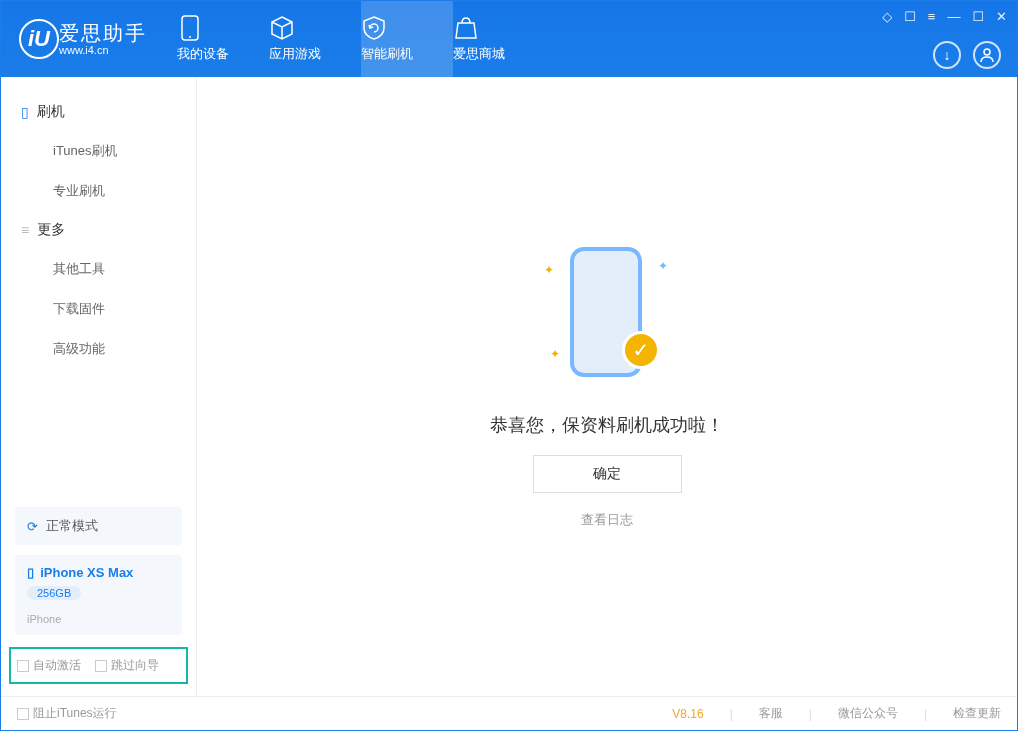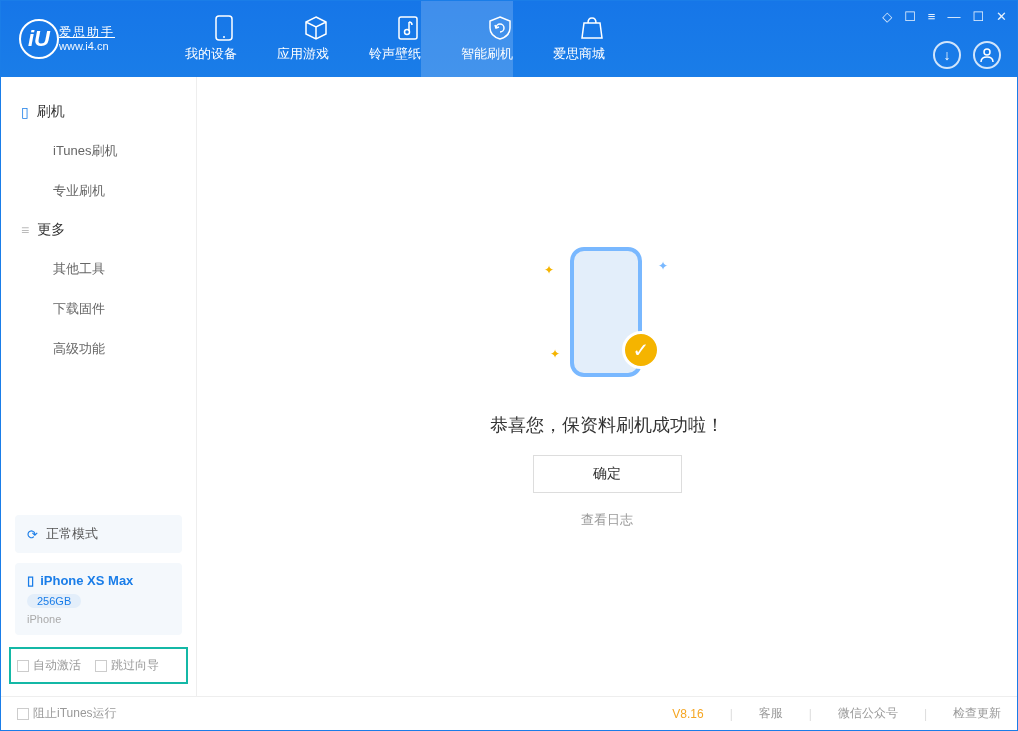--- a/index.html
+++ b/index.html
@@ -2,41 +2,41 @@
 <html><head>
 <meta charset="utf-8">
 <style>
 * { box-sizing: border-box; margin: 0; padding: 0; }
 body { font-family: "Microsoft YaHei", Arial, sans-serif; background: #fff; }
 .window { width: 1018px; height: 731px; border: 1px solid #1a7de8; display: flex; flex-direction: column; }
 .titlebar { height: 76px; background: linear-gradient(to bottom, #1676e8, #1a7de8); display: flex; align-items: center; color: #fff; padding: 0 12px; position: relative; }
 .logo-wrap { display: flex; align-items: center; margin-right: 30px; margin-left: 6px; }
 .logo-circle { width: 40px; height: 40px; border: 2.5px solid #fff; border-radius: 50%; display: flex; align-items: center; justify-content: center; font-weight: bold; font-size: 22px; font-style: italic; }
 .logo-text { display: flex; flex-direction: column; line-height: 1.1; }
-.logo-name { font-size: 12px; font-weight: 500; letter-spacing: 2px; text-decoration: underline; }
+.logo-name { font-size: 20px; font-weight: 500; letter-spacing: 2px; }
 .logo-sub { font-size: 11px; opacity: 0.95; }
 .navtabs { display: flex; height: 100%; }
-.navtab { width: 92px; display: flex; flex-direction: column; align-items: flex-end; justify-content: center; gap: 4px; font-size: 13px; cursor: pointer; }
+.navtab { width: 92px; display: flex; flex-direction: column; align-items: flex-start; justify-content: center; gap: 4px; font-size: 13px; cursor: pointer; }
 .navtab.active { background: rgba(255,255,255,0.18); }
 .navtab .nicon { width: 26px; height: 26px; display: flex; align-items: center; justify-content: center; }
 .winctrls { position: absolute; right: 10px; top: 8px; display: flex; gap: 12px; font-size: 13px; }
 .winctrls span { cursor: pointer; opacity: 0.9; }
 .right-circles { position: absolute; right: 16px; bottom: 8px; display: flex; gap: 12px; }
 .rcircle { width: 28px; height: 28px; border: 2px solid rgba(255,255,255,0.8); border-radius: 50%; display: flex; align-items: center; justify-content: center; font-size: 14px; cursor: pointer; }
 .body { flex: 1; display: flex; min-height: 0; }
 .sidebar { width: 196px; border-right: 1px solid #eee; display: flex; flex-direction: column; padding-top: 16px; }
 .side-group-title { display: flex; align-items: center; gap: 8px; padding: 10px 20px; font-size: 14px; color: #333; font-weight: 500; }
 .side-item { padding: 11px 20px 11px 52px; font-size: 13px; color: #666; cursor: pointer; }
 .side-item.active { color: #1a7de8; }
 .side-spacer { flex: 1; }
 .mode-box { margin: 0 14px 10px; background: #f4f8fc; border-radius: 4px; padding: 10px 12px; font-size: 13px; color: #555; display: flex; align-items: center; gap: 8px; }
 .dev-box { margin: 0 14px 12px; background: #f4f8fc; border-radius: 4px; padding: 10px 12px; }
 .dev-name { font-size: 13px; color: #1a7de8; font-weight: 600; display: flex; align-items: center; gap: 6px; }
 .dev-cap { display: inline-block; margin-top: 6px; background: #e3eefa; color: #1a7de8; border-radius: 10px; padding: 1px 10px; font-size: 11px; }
-.dev-type { margin-top: 4px; color: #aaa; font-size: 11px; }
+.dev-type { margin-top: 12px; color: #aaa; font-size: 11px; }
 .opt-row { border: 2px solid #14b8a6; margin: 0 8px 12px; padding: 8px 6px; display: flex; gap: 14px; font-size: 12px; color: #999; }
 .chk { display: flex; align-items: center; gap: 4px; cursor: pointer; }
 .chk-box { width: 12px; height: 12px; border: 1px solid #ccc; background: #fff; }
 .main { flex: 1; display: flex; flex-direction: column; align-items: center; justify-content: center; gap: 18px; }
 .success-ill { width: 130px; height: 150px; position: relative; }
 .phone-shape { width: 72px; height: 130px; border: 4px solid #79b8ff; border-radius: 14px; position: absolute; left: 28px; top: 2px; background: #e3eefa; }
 .check-badge { width: 38px; height: 38px; background: #f5b400; border-radius: 50%; position: absolute; right: 12px; bottom: 26px; display: flex; align-items: center; justify-content: center; color: #fff; font-size: 20px; border: 3px solid #fff; }
 .spark { position: absolute; color: #f5b400; font-size: 12px; }
 .spark.s1 { left: 2px; top: 18px; }
 .spark.s2 { left: 8px; bottom: 34px; }
@@ -73,30 +73,20 @@
           </span>
         <span>我的设备</span>
       </div>
       <div class="navtab">
         <span class="nicon">
             <svg width="26" height="26" viewBox="0 0 26 26">
               <path d="M13 2 L23 7 L23 19 L13 24 L3 19 L3 7 Z M3 7 L13 12 L23 7 M13 12 L13 24" fill="none" stroke="#fff" stroke-width="1.5"></path>
             </svg>
           </span>
         <span>应用游戏</span>
-      </div>
-      <div class="navtab">
-        <span class="nicon">
-            <svg width="22" height="26" viewBox="0 0 22 26">
-              <rect x="2" y="2" width="18" height="22" rx="2" fill="none" stroke="#fff" stroke-width="1.5"></rect>
-              <path d="M12 7 L12 16 M12 7 Q15 7 15 10" fill="none" stroke="#fff" stroke-width="1.5"></path>
-              <circle cx="10" cy="17" r="2.5" fill="none" stroke="#fff" stroke-width="1.5"></circle>
-            </svg>
-          </span>
-        <span>铃声壁纸</span>
       </div>
       <div class="navtab active">
         <span class="nicon">
             <svg width="26" height="26" viewBox="0 0 26 26">
               <path d="M13 2 L23 6 L23 13 Q23 21 13 24 Q3 21 3 13 L3 6 Z" fill="none" stroke="#fff" stroke-width="1.5"></path>
               <path d="M9 13 A4 4 0 1 1 13 17" fill="none" stroke="#fff" stroke-width="1.5"></path>
               <path d="M8 10 L9 13 L12 12" fill="none" stroke="#fff" stroke-width="1.5"></path>
             </svg>
           </span>
         <span>智能刷机</span>

